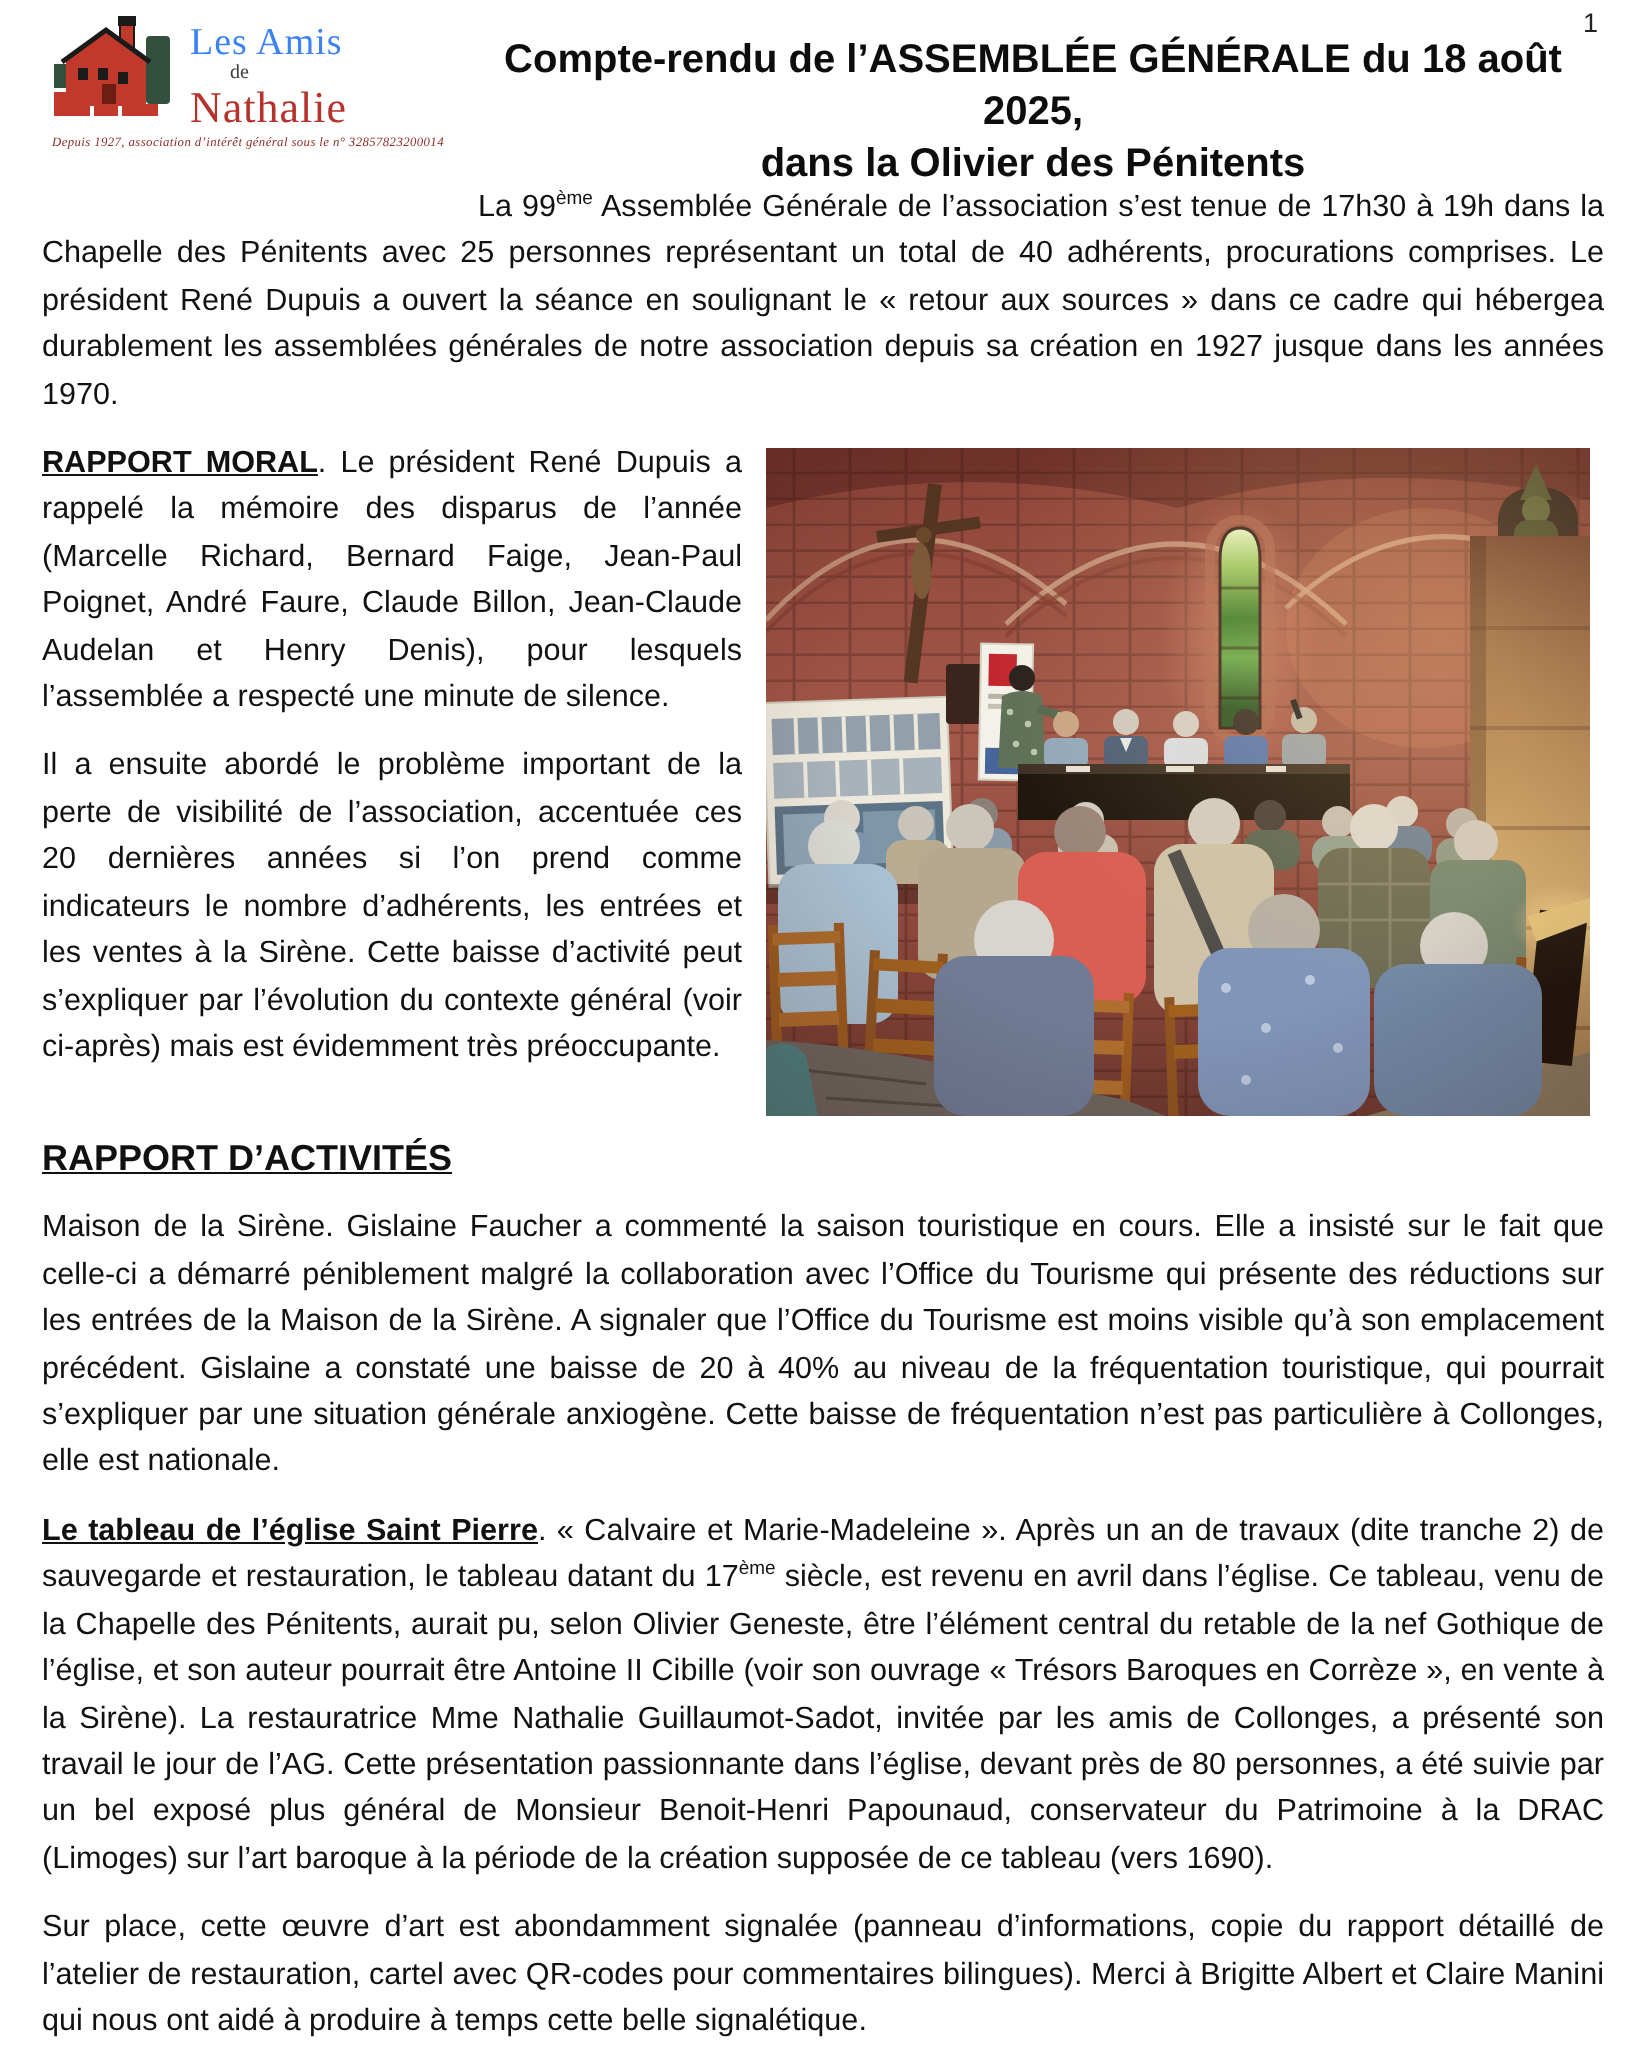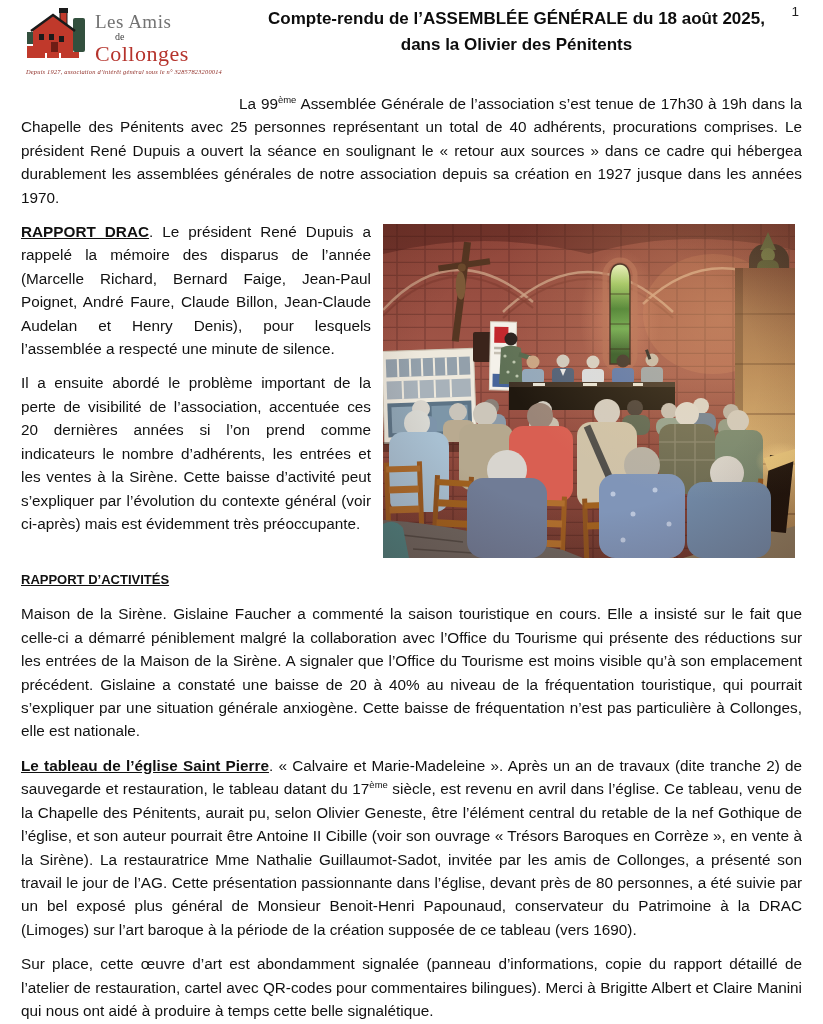--- a/index.html
+++ b/index.html
@@ -14,43 +14,43 @@
   
   header{position:relative;height:88px;}
   .pagenum{
     position:absolute;top:4px;right:24px;
     font-size:13.5px;color:#222;z-index:3;
   }
   .logo{position:absolute;left:26px;top:8px;width:200px;}
   .logo-row{display:flex;align-items:flex-start;gap:7px;}
   .logo-art{flex:0 0 auto;}
   .logo-text{line-height:1;padding-top:4px;font-family:"Liberation Serif", serif;}
-  .logo-l1{font-size:19px;color:#737373;letter-spacing:.5px;}
+  .logo-l1{font-size:19px;color:#3b82f6;letter-spacing:.5px;}
   .logo-l2{font-size:10px;color:#3d3d3d;margin:1px 0 1px 20px;}
   .logo-l3{font-size:22px;color:#b5332c;letter-spacing:.5px;}
   .logo-tagline{
     margin-top:3px;
     font-family:"Liberation Serif", serif;
     font-style:italic;font-size:6.4px;color:#8f2d26;
     white-space:nowrap;letter-spacing:.2px;
   }
   .title{
     margin-left:228px;margin-right:18px;
-    padding-top:6px;
+    padding-top:17px;
     text-align:center;
-    font-weight:bold;font-size:17px;line-height:26px;color:#0d0d0d;
+    font-weight:bold;font-size:20px;line-height:26px;color:#0d0d0d;
   }
   
   .content{padding:0 21px;font-size:15.3px;line-height:23.4px;text-align:justify;}
   .content p{margin:11px 0;}
   p.intro{margin-top:4px;text-indent:218px;}
   .heading{
     clear:both;
     margin:16px 0 10px 0;
-    font-size:13px;font-weight:bold;text-decoration:underline;
+    font-size:18px;font-weight:bold;text-decoration:underline;
   }
   .rt-b{font-weight:normal;}
   .rt-bu{font-weight:bold;text-decoration:underline;}
   .rt-i{}
   sup{font-size:.62em;line-height:0;}
   
   figure.photo{
     float:right;
     width:412px;height:334px;
     margin:4px 7px 10px 12px;
@@ -80,21 +80,21 @@
           <rect x="32" y="28" width="5" height="6" fill="#1a1a1a"></rect>
           <rect x="24" y="34" width="7" height="10" fill="#6e1d15"></rect>
           <rect x="8" y="44" width="44" height="6" fill="#c0392b"></rect>
           <rect x="0" y="38" width="8" height="12" fill="#c0392b"></rect>
           <rect x="18" y="45" width="2" height="5" fill="#ffffff"></rect>
           <rect x="32" y="45" width="2" height="5" fill="#ffffff"></rect>
         </svg>
         <div class="logo-text">
           <div class="logo-l1">Les Amis</div>
           <div class="logo-l2">de</div>
-          <div class="logo-l3">Collonges</div>
+          <div class="logo-l3">Nathalie</div>
         </div>
       </div>
       <div class="logo-tagline">Depuis 1927, association d’intérêt général sous le n° 32857823200014</div>
     </div>
 
     <div class="title">
       <div>Compte-rendu de l’ASSEMBLÉE GÉNÉRALE du 18 août 2025,</div>
       <div>dans la Olivier des Pénitents</div>
     </div>
   </header>
@@ -348,21 +348,21 @@
             <circle cx="344" cy="249" r="17" fill="#d5d0c8"></circle>
             <rect x="304" y="258" width="84" height="76" rx="16" fill="#7189a6"></rect>
             <path d="M0 334 V300 Q12 294 20 304 L26 334 Z" fill="#4f8180"></path>
           </g>
 
           <rect x="0" y="0" width="412" height="334" fill="url(#rLight)"></rect>
           <rect x="0" y="0" width="412" height="334" fill="url(#rVig)"></rect>
         </svg>
       </figure>
 
-      <p><span class="rt-bu">RAPPORT DRAC</span><span>. Le président René Dupuis a rappelé la mémoire des disparus de l’année (Marcelle Richard, Bernard Faige, Jean-Paul Poignet, André Faure, Claude Billon, Jean-Claude Audelan et Henry Denis), pour lesquels l’assemblée a respecté une minute de silence.</span></p>
+      <p><span class="rt-bu">RAPPORT MORAL</span><span>. Le président René Dupuis a rappelé la mémoire des disparus de l’année (Marcelle Richard, Bernard Faige, Jean-Paul Poignet, André Faure, Claude Billon, Jean-Claude Audelan et Henry Denis), pour lesquels l’assemblée a respecté une minute de silence.</span></p>
       <p><span>Il a ensuite abordé le problème important de la perte de visibilité de l’association, accentuée ces 20 dernières années si l’on prend comme indicateurs le nombre d’adhérents, les entrées et les ventes à la Sirène. Cette baisse d’activité peut s’expliquer par l’évolution du contexte général (voir ci-après) mais est évidemment très préoccupante.</span></p>
     </div>
 
     <h2 class="heading">RAPPORT D’ACTIVITÉS</h2>
 
     <p><span class="rt-b">Maison de la Sirène</span><span>. Gislaine Faucher a commenté la saison touristique en cours. Elle a insisté sur le fait que celle-ci a démarré péniblement malgré la collaboration avec l’Office du Tourisme qui présente des réductions sur les entrées de la Maison de la Sirène. A signaler que l’Office du Tourisme est moins visible qu’à son emplacement précédent. Gislaine a constaté une baisse de 20 à 40% au niveau de la fréquentation touristique, qui pourrait s’expliquer par une situation générale anxiogène. Cette baisse de fréquentation n’est pas particulière à Collonges, elle est nationale.</span></p>
 
     <p><span class="rt-bu">Le tableau de l’église Saint Pierre</span><span>. « Calvaire et Marie-Madeleine ». Après un an de travaux (</span><span class="rt-i">dite tranche 2)</span><span> de sauvegarde et restauration, le tableau datant du 17</span><sup>ème</sup><span> siècle, est revenu en avril dans l’église. Ce tableau, venu de la Chapelle des Pénitents, aurait pu, selon Olivier Geneste, être l’élément central du retable de la nef Gothique de l’église, et son auteur pourrait être Antoine II Cibille (</span><span class="rt-i">voir son ouvrage « Trésors Baroques en Corrèze », en vente à la Sirène</span><span>). La restauratrice Mme Nathalie Guillaumot-Sadot, invitée par les amis de Collonges, a présenté son travail le jour de l’AG. Cette présentation passionnante dans l’église, devant près de 80 personnes, a été suivie par un bel exposé plus général de Monsieur Benoit-Henri Papounaud, conservateur du Patrimoine à la DRAC (Limoges) sur l’art baroque à la période de la création supposée de ce tableau (vers 1690).</span></p>
 
     <p><span>Sur place, cette œuvre d’art est abondamment signalée (panneau d’informations, copie du rapport détaillé de l’atelier de restauration, cartel avec QR-codes pour commentaires bilingues). Merci à Brigitte Albert et Claire Manini qui nous ont aidé à produire à temps cette belle signalétique.</span></p>

